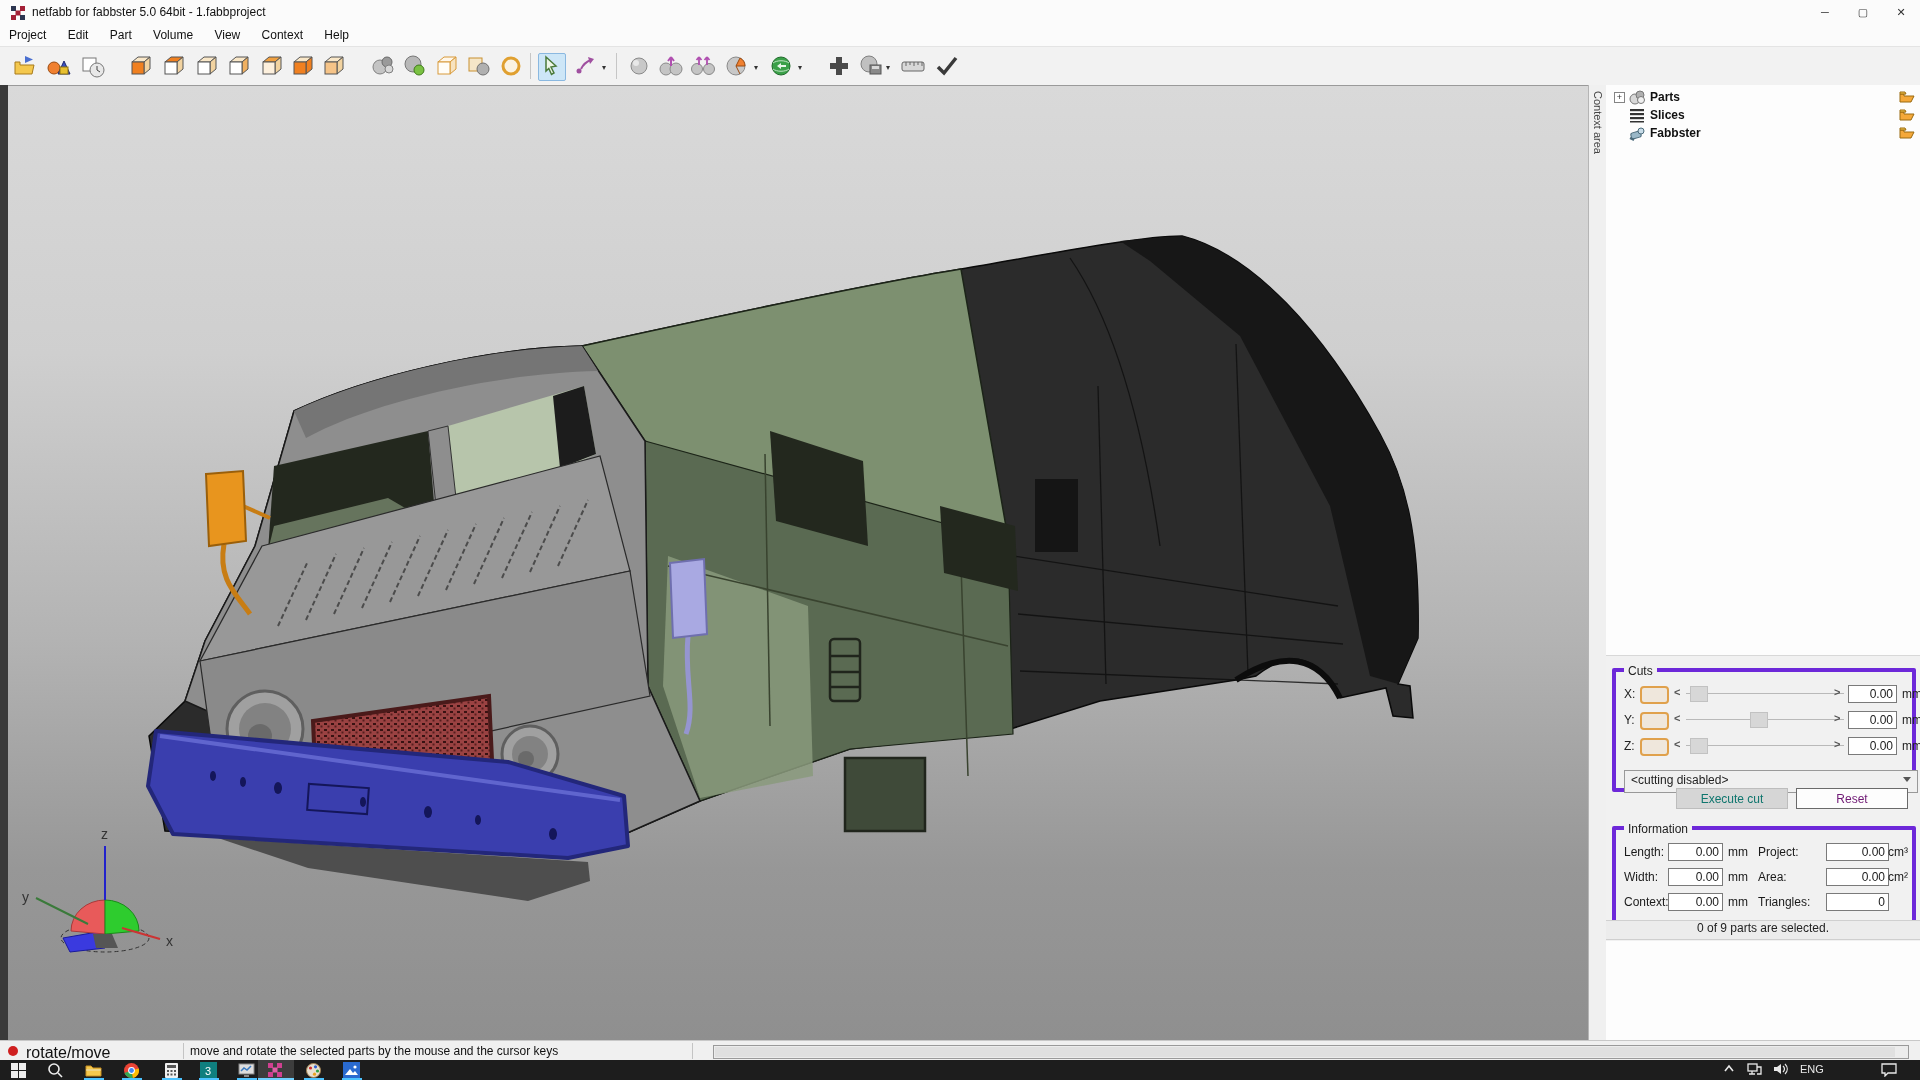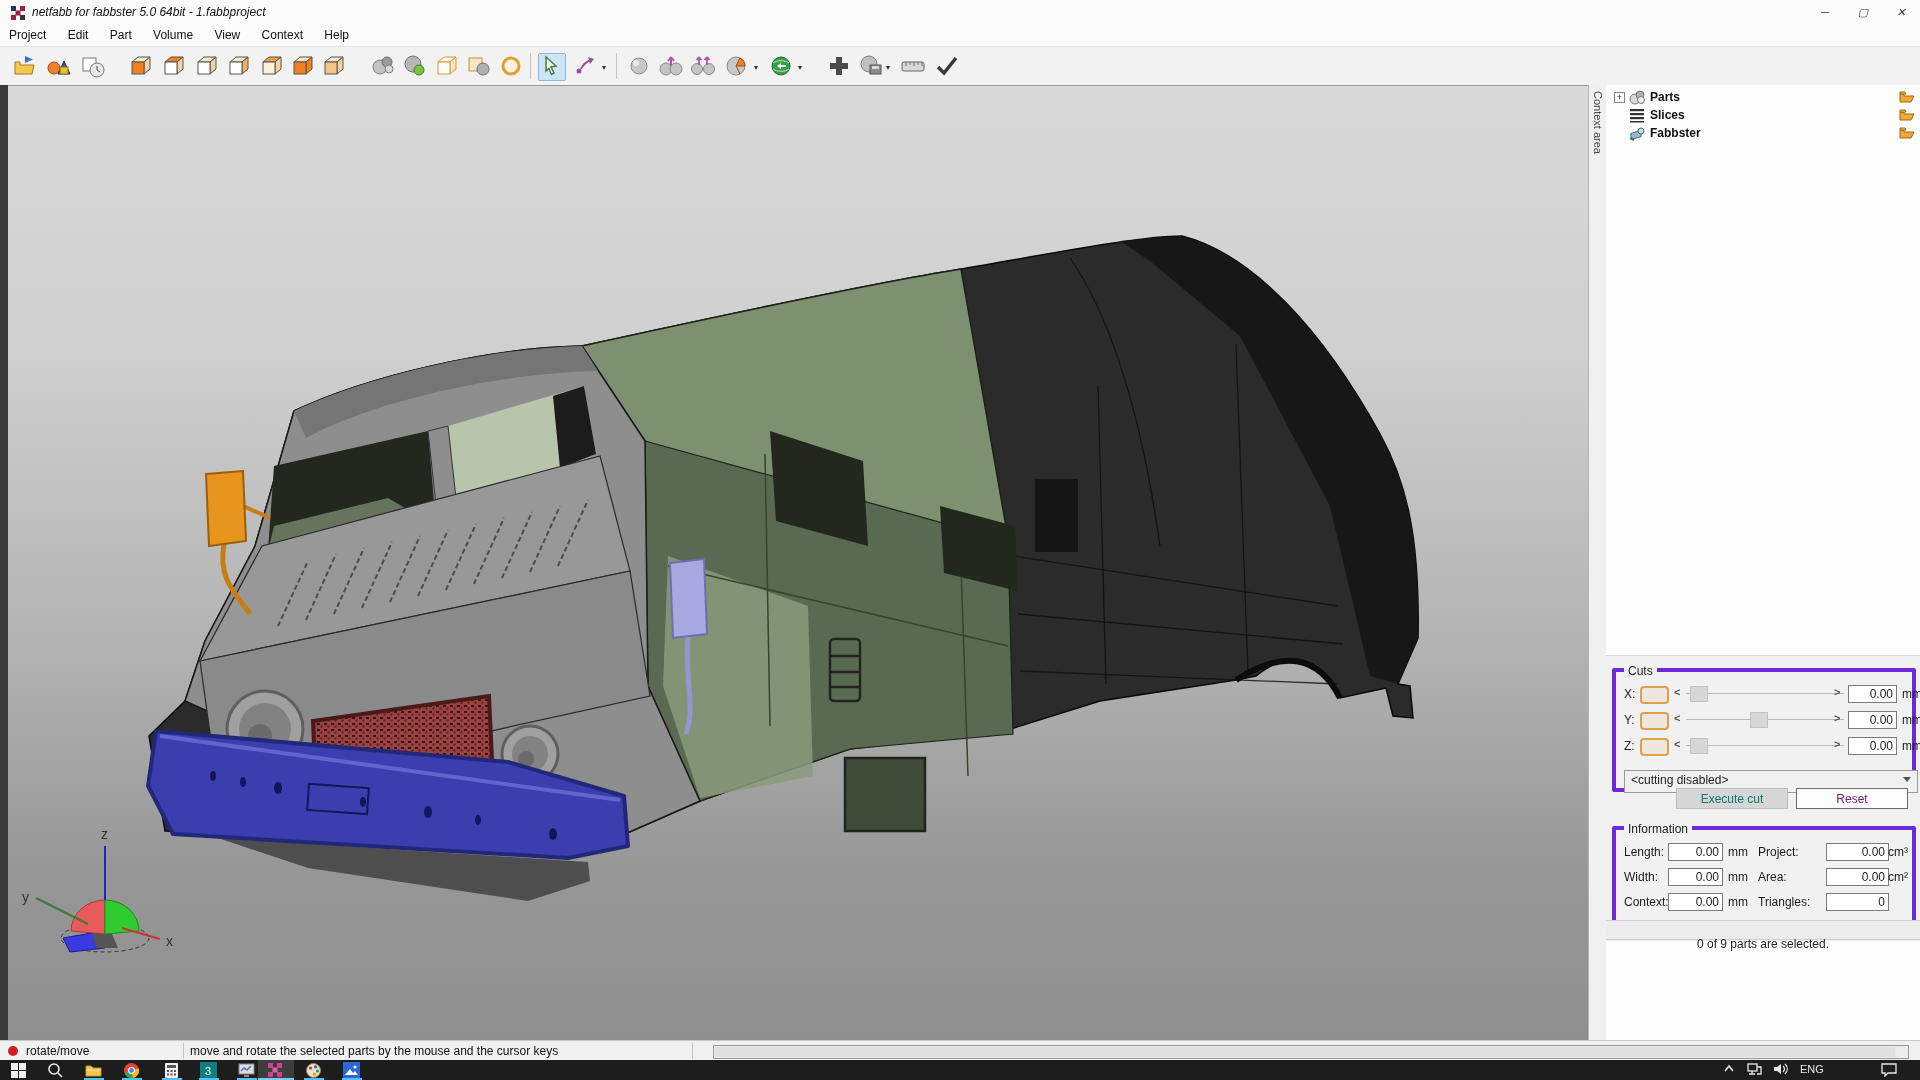--- a/index.html
+++ b/index.html
@@ -1,19 +1,19 @@
 <!DOCTYPE html>
 <html><head>
 <meta charset="utf-8">
 <style>
   html,body{margin:0;padding:0;width:1920px;height:1080px;overflow:hidden;
     font-family:"Liberation Sans",sans-serif;font-size:12px;color:#1a1a1a;background:#f0f0f0;}
   .abs{position:absolute;}
   
-  #titlebar{left:0;top:0;width:1920px;height:25px;background:#fbfbfb;border-bottom:1px solid #e9e9e9;font-style:italic;}
+  #titlebar{left:0;top:0;width:1920px;height:25px;background:#fbfbfb;border-bottom:1px solid #e9e9e9;}
   #title-text{left:32px;top:5px;font-size:12px;color:#111;}
   .wbtn{top:0;width:38px;height:25px;text-align:center;line-height:25px;font-size:11px;color:#333;}
   #menubar{left:0;top:25px;width:1920px;height:21px;background:#fbfbfb;border-bottom:1px solid #e4e4e4;}
   .menu-item{display:inline-block;padding:3px 9px 0 9px;font-size:12px;color:#111;}
   #toolbar{left:0;top:47px;width:1920px;height:38px;background:#f2f2f2;border-bottom:1px solid #cfcfcf;}
   .tbi{position:absolute;top:6px;width:26px;height:26px;}
   .tbi svg{display:block}
   .tbi.sel{background:#cde6f7;border:1px solid #8ab8e0;border-radius:2px;}
   .tsep{position:absolute;top:6px;width:1px;height:26px;background:#c6c6c6;}
   .caret{position:absolute;top:16px;font-size:8px;color:#333;}
@@ -49,26 +49,26 @@
   #cutdrop{position:absolute;left:8px;top:98px;width:286px;height:19px;background:#f0f0f0;
     border:1px solid #999;font-size:12px;color:#222;padding:2px 0 0 6px;}
   #cutdrop .dcaret{position:absolute;right:6px;top:6px;width:0;height:0;border-left:4px solid transparent;
     border-right:4px solid transparent;border-top:5px solid #555;}
   .pbtn{position:absolute;height:21px;font-size:12px;text-align:center;padding-top:3px;box-sizing:border-box;}
   #btn-exec{left:70px;top:702px;width:112px;background:#d6d6d6;border:1px solid #bdbdbd;color:#0f766e;}
   #btn-reset{left:190px;top:702px;width:112px;background:#fdfdfd;border:1px solid #6a6a6a;color:#701a75;}
   .ibox{position:absolute;background:#fff;border:1px solid #7a7a7a;text-align:right;font-size:12px;
     padding:1px 3px 0 0;height:15px;box-sizing:content-box;}
   #selbar{left:0;top:835px;width:314px;height:20px;background:#ececec;border-top:1px solid #d0d0d0;
-    border-bottom:1px solid #cfcfcf;text-align:center;padding-top:16px;font-size:12px;color:#222;box-sizing:border-box;}
+    border-bottom:1px solid #cfcfcf;text-align:center;padding-top:0;font-size:12px;color:#222;box-sizing:border-box;}
   
   #statusbar{left:0;top:1040px;width:1920px;height:20px;background:#f0f0f0;border-top:1px solid #c8c8c8;}
   .ssep{position:absolute;top:2px;width:1px;height:16px;background:#c4c4c4;}
   #sdot{left:8px;top:5px;width:10px;height:10px;border-radius:50%;background:#cf1f1f;}
-  #smode{left:26px;top:3px;font-size:12px;color:#111;}
+  #smode{left:26px;top:3px;font-size:16px;color:#111;}
   #shint{left:190px;top:3px;font-size:12px;color:#111;}
   #sgroove{left:713px;top:4px;width:1194px;height:12px;border:1px solid #9a9a9a;background:#ececec;}
   #sgroove i{position:absolute;left:1px;top:1px;width:1180px;height:10px;background:#e0e0e0;display:block;}
   
   #taskbar{left:0;top:1060px;width:1920px;height:20px;background:#1d1d1d;}
   .tki{position:absolute;top:2px;width:17px;height:17px;}
   .underline{position:absolute;top:18px;height:2px;background:#4cc2ff;}
   .tray{position:absolute;top:3px;color:#e8e8e8;font-size:11px;}
   #nf-active{left:258px;top:0;width:36px;height:20px;background:#3d3d3d;}
 </style>

